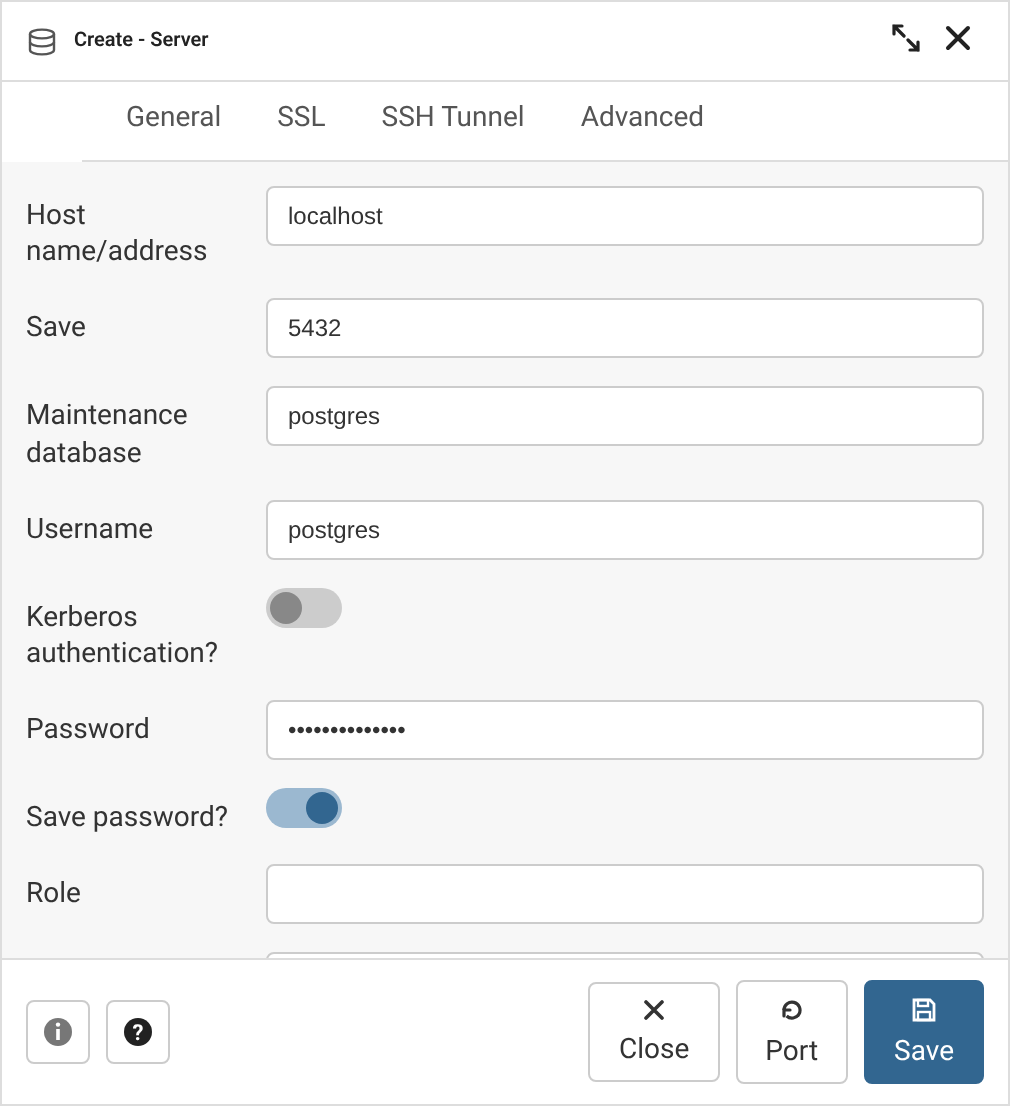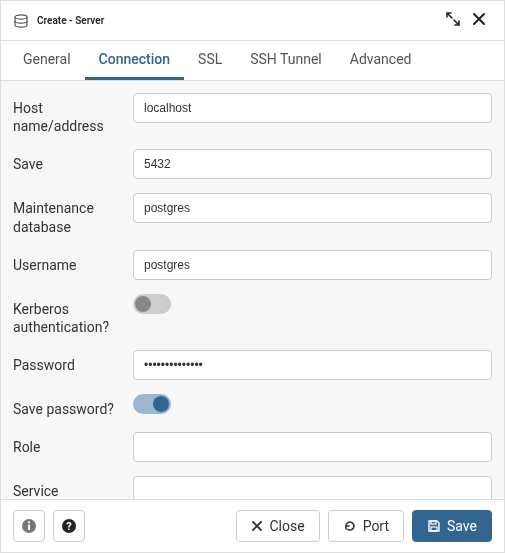--- a/index.html
+++ b/index.html
@@ -2,37 +2,37 @@
 <html><head>
 <meta charset="utf-8">
 <style>
 * { box-sizing: border-box; margin: 0; padding: 0; }
 body { font-family: -apple-system, BlinkMacSystemFont, "Segoe UI", Roboto, sans-serif; font-size: 14px; color: #333; background: #fff; width: 505px; height: 553px; overflow: hidden; }
 .dialog { display: flex; flex-direction: column; height: 100%; border: 1px solid #ddd; }
 .titlebar { display: flex; align-items: center; padding: 8px 12px; border-bottom: 1px solid #ddd; background: #fff; }
 .titlebar .icon { margin-right: 8px; display: flex; align-items: center; }
 .titlebar .title { flex: 1; font-weight: 600; font-size: 10px; color: #222; }
 .titlebar .ctrl { cursor: pointer; padding: 2px 6px; font-size: 16px; color: #222; }
-.tabs { display: flex; border-bottom: 1px solid #ddd; background: #fff; padding: 0 8px; }
+.tabs { display: flex; border-bottom: 1px solid #ddd; background: #fff; padding: 0 8px; margin-left: 40px; }
 .tab { padding: 10px 14px; cursor: pointer; color: #555; font-size: 14px; border-bottom: 3px solid transparent; }
 .tab.active { color: #326690; border-bottom-color: #326690; font-weight: 500; }
 .content { flex: 1; overflow-y: auto; background: #f7f7f7; padding: 12px; }
 .row { display: flex; align-items: flex-start; margin-bottom: 14px; }
 .label { width: 120px; padding-top: 6px; font-size: 14px; color: #333; line-height: 1.3; }
 .control { flex: 1; }
 input[type=text], input[type=password] { width: 100%; padding: 7px 10px; border: 1px solid #ccc; border-radius: 4px; font-size: 12px; background: #fff; color: #333; }
 input[type=text]::placeholder { color: #999; }
 .toggle { position: relative; width: 38px; height: 20px; background: #ccc; border-radius: 10px; cursor: pointer; }
 .toggle .knob { position: absolute; width: 16px; height: 16px; background: #888; border-radius: 50%; top: 2px; left: 2px; transition: left 0.2s; }
 .toggle.on { background: #9bb8d0; }
 .toggle.on .knob { left: 20px; background: #326690; }
 .footer { display: flex; align-items: center; padding: 10px 12px; border-top: 1px solid #ddd; background: #fff; gap: 8px; }
 .icon-btn { width: 32px; height: 32px; border: 1px solid #ccc; border-radius: 4px; background: #fff; display: flex; align-items: center; justify-content: center; cursor: pointer; font-size: 15px; }
 .spacer { flex: 1; }
-.btn { display: flex; align-items: center; gap: 6px; padding: 7px 14px; border: 1px solid #ccc; border-radius: 4px; background: #fff; cursor: pointer; font-size: 14px; color: #333; }
+.btn { display: flex; align-items: center; gap: 6px; padding: 7px 14px; border: 1px solid #ccc; border-radius: 4px; background: #fff; cursor: pointer; font-size: 14px; color: #333; flex-direction: column; }
 .btn.primary { background: #326690; border-color: #326690; color: #fff; }
 .btn svg, .icon-btn svg { display: block; }
 </style>
 </head>
 <body>
 
 <div class="dialog">
 
   <div class="titlebar">
     <span class="icon">
@@ -50,21 +50,20 @@
     </span>
     <span class="ctrl">
       <svg width="14" height="14" viewBox="0 0 14 14">
           <path d="M2 2l10 10M12 2L2 12" stroke="#222" stroke-width="2" stroke-linecap="round"></path>
         </svg>
     </span>
   </div>
 
   <div class="tabs">
     <div class="tab">General</div>
-    <div class="tab active">Connection</div>
     <div class="tab">SSL</div>
     <div class="tab">SSH Tunnel</div>
     <div class="tab">Advanced</div>
   </div>
 
   <div class="content">
 
     <div class="row">
       <div class="label">Host name/address</div>
       <div class="control"><input type="text" value="localhost" style=""></div>

